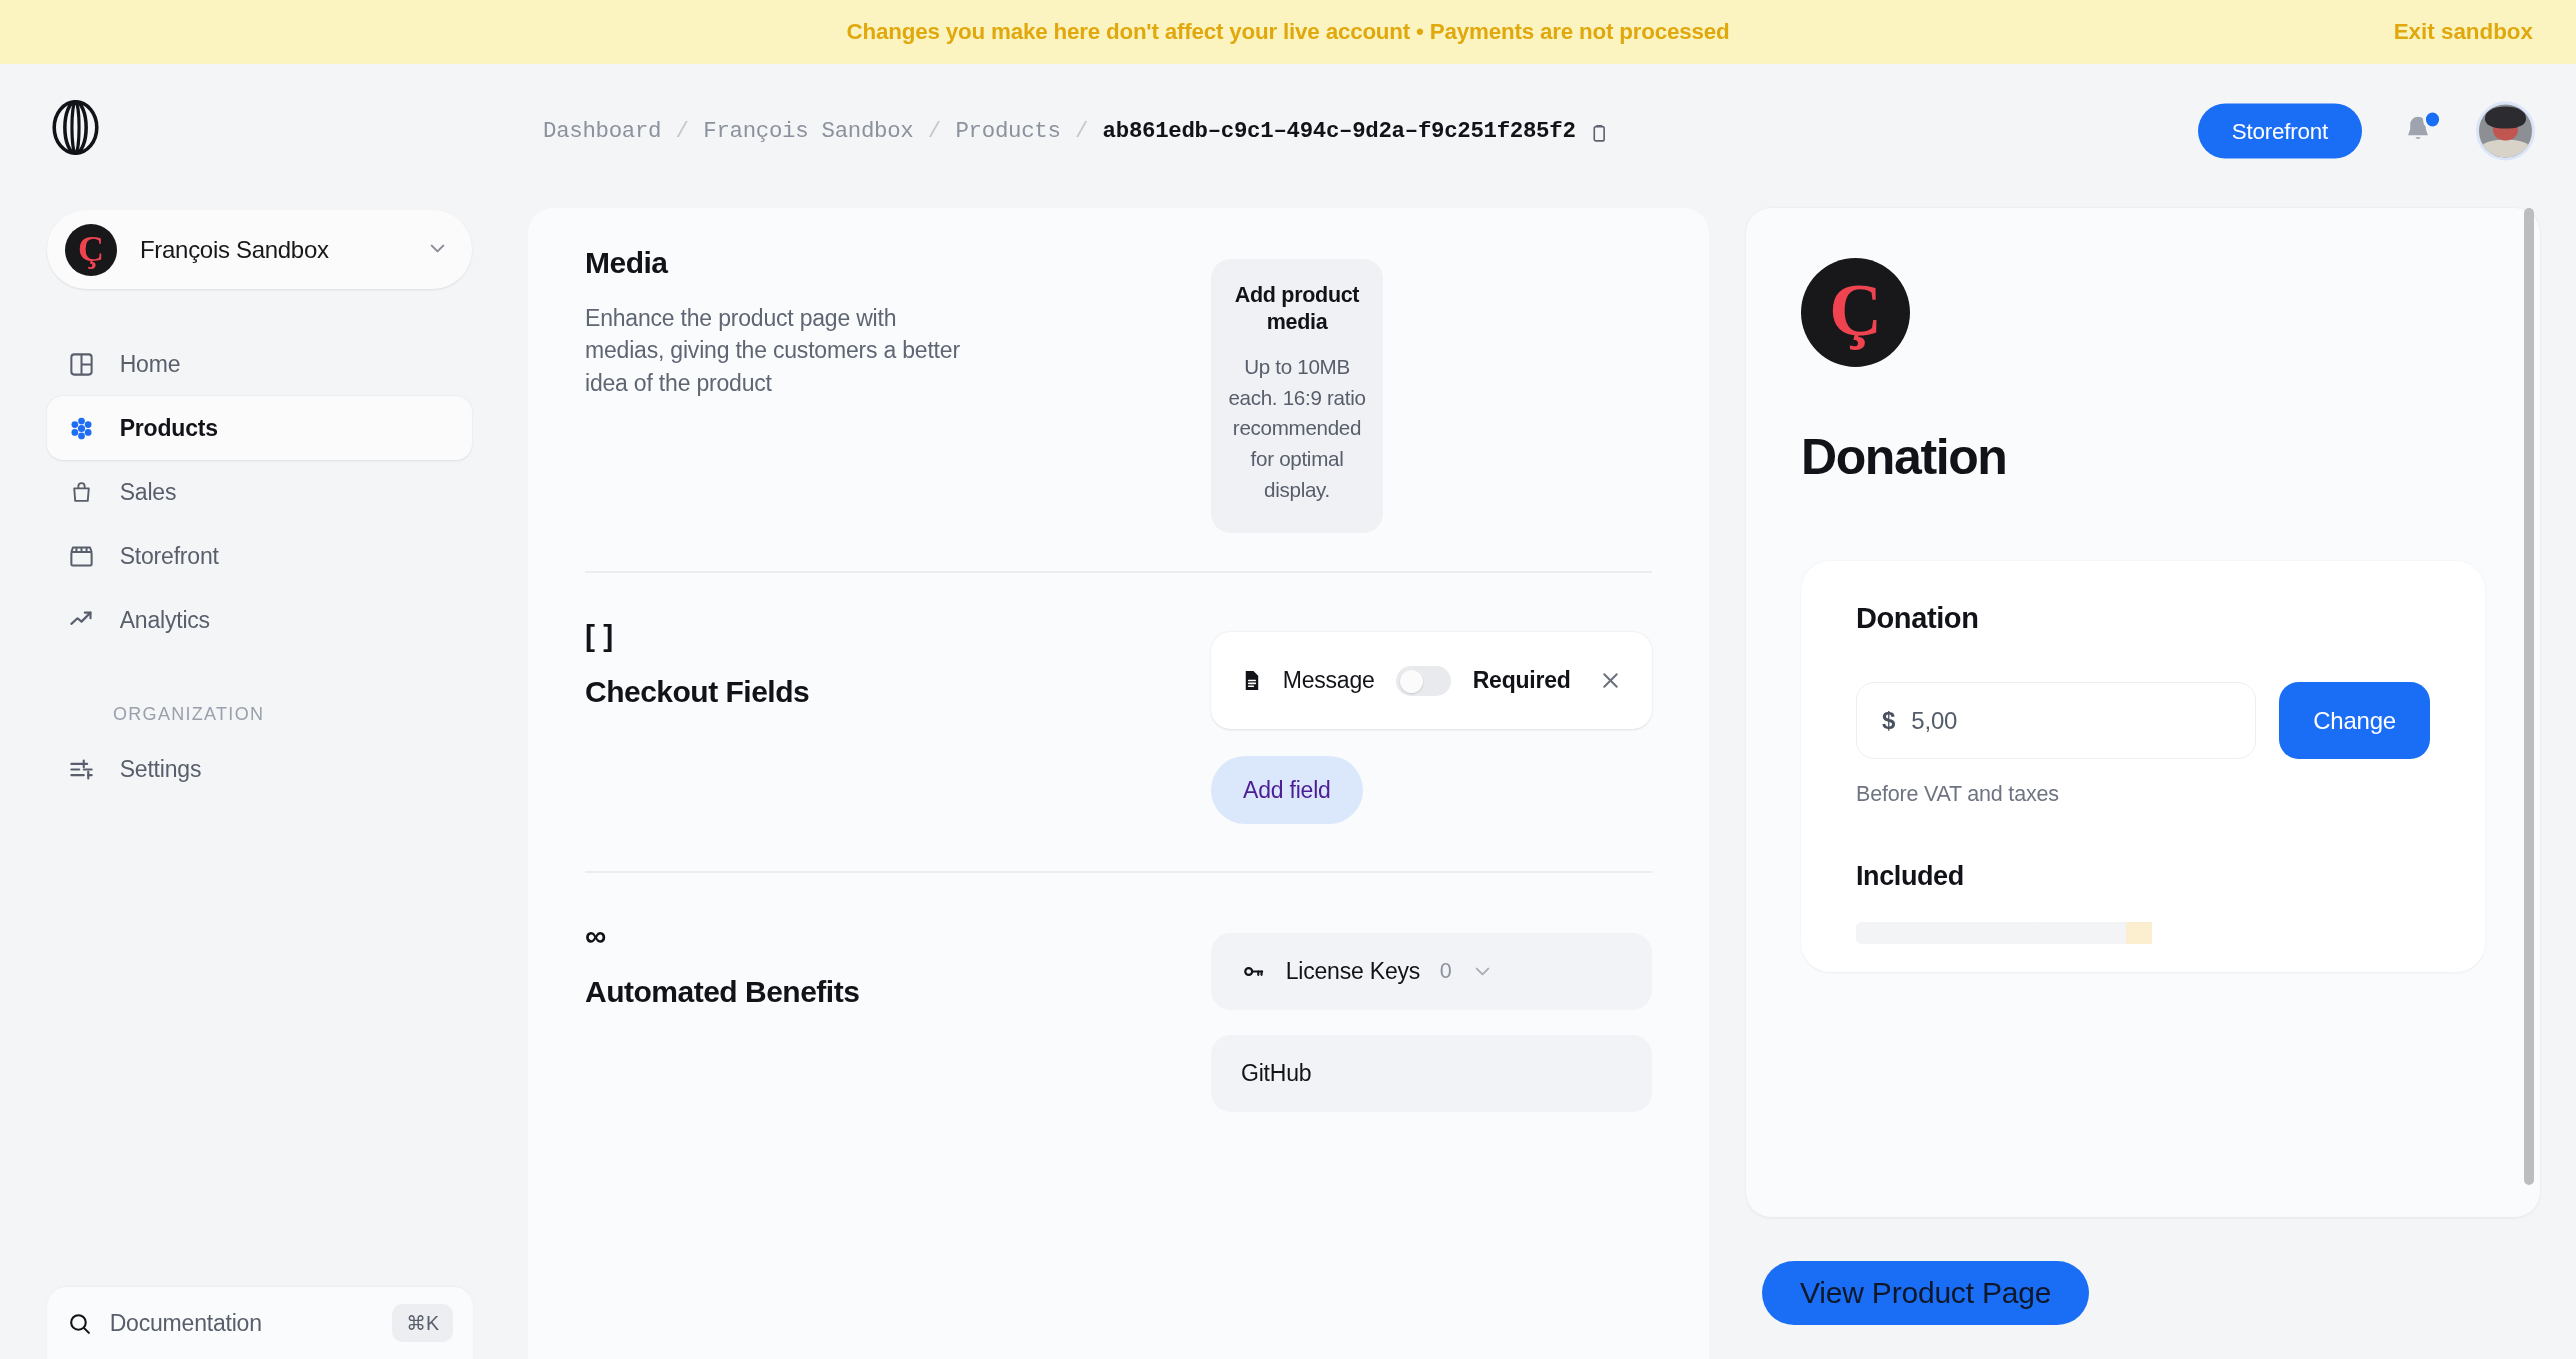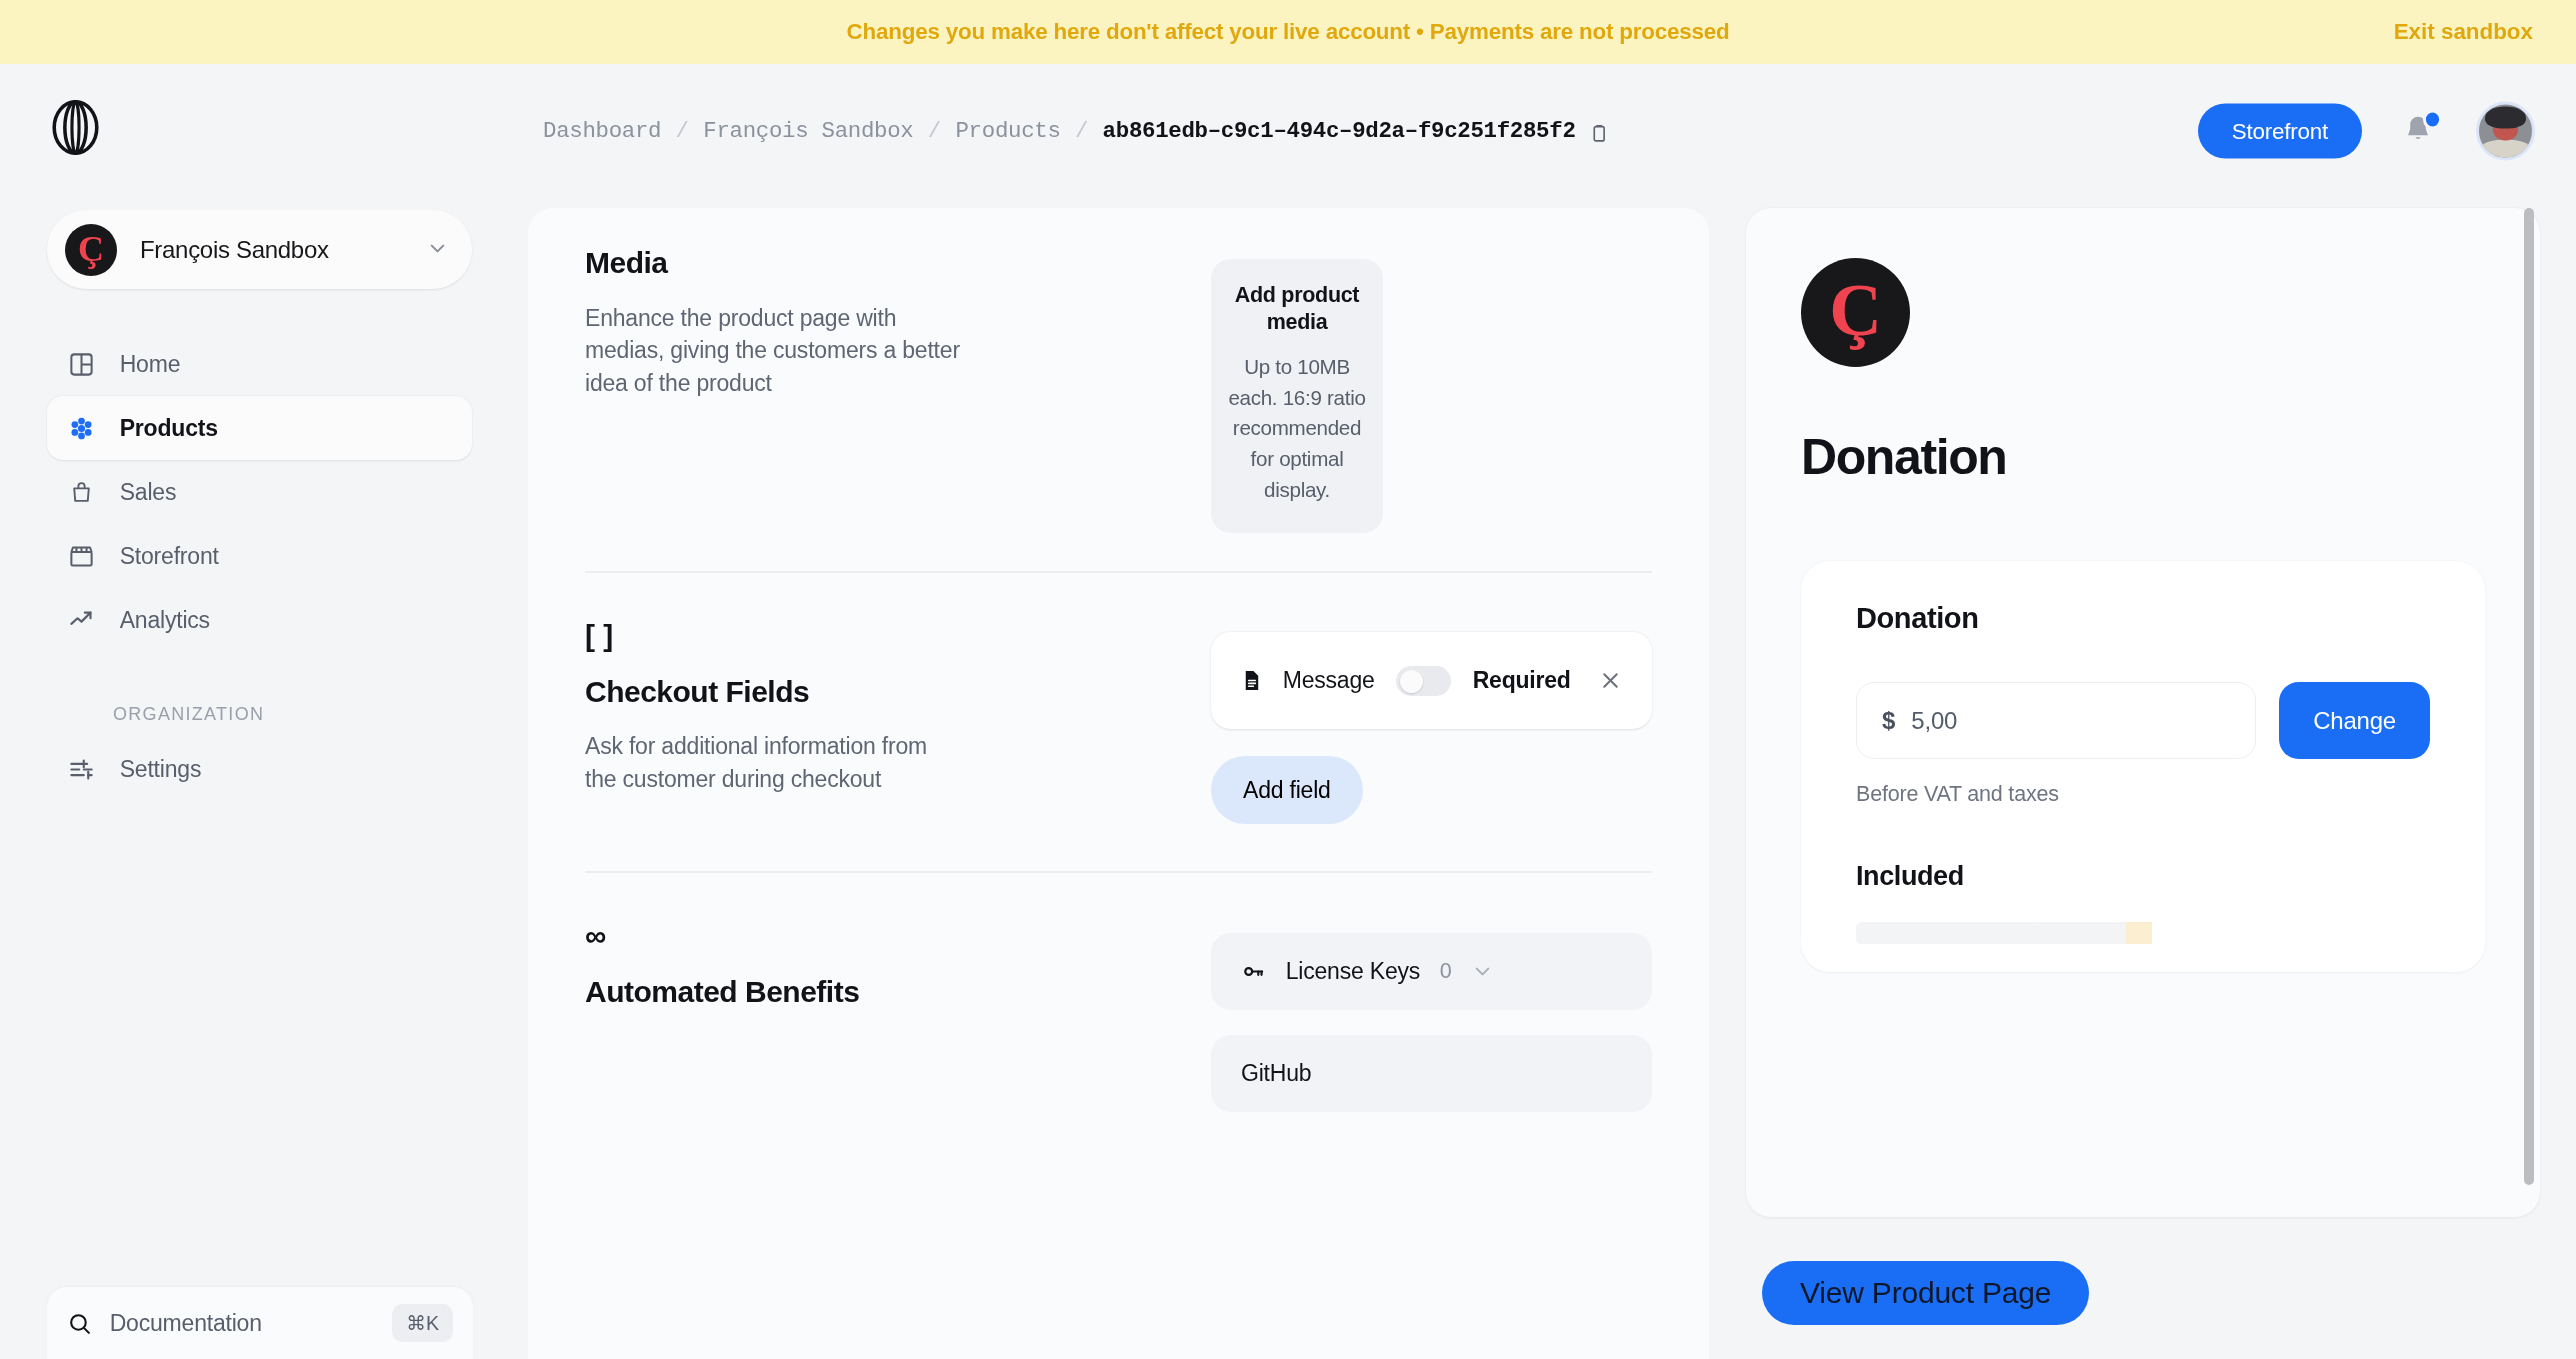--- a/index.html
+++ b/index.html
@@ -222,21 +222,21 @@
   .select {
     flex: 1; max-width: 295px; height: 68px;
     background: #fff; border-radius: 36px;
     box-shadow: 0 0.9px 2.7px rgba(16,24,40,.07), 0 0.9px 1.8px rgba(16,24,40,.05);
     display: flex; align-items: center; padding: 0 25px;
     cursor: pointer;
   }
   .select .sv { flex:1; font-size: 23px; color:#111318; letter-spacing:-0.2px;}
   .btn-soft {
     height: 68px; border-radius: 36px;
-    background: #dbe8fc; color: #000000;
+    background: #dbe8fc; color: #4c1d95;
     display: flex; align-items: center; padding: 0 32px;
     font-size: 23px; cursor: pointer; letter-spacing:-0.2px;
   }
 
   
   .benefits-sec { padding-top: 47px; }
   .benefit-card {
     background: #f2f3f6; border-radius: 19.7px;
     height: 77px; display: flex; align-items: center;
     padding: 0 30px; margin-bottom: 25px; cursor: pointer;
@@ -495,21 +495,20 @@
       </div>
     </div>
   </div>
 
   <div class="divider"></div>
 
   <div class="section checkout-sec">
     <div class="sec-left">
       <div class="sec-icon">[ ]</div>
       <div class="sec-title">Checkout Fields</div>
-      <div class="sec-desc">Ask for additional information from the customer during checkout</div>
     </div>
     <div class="sec-right">
 
       <div class="field-card">
         <span class="fc-icon">
           <svg width="23" height="25" viewBox="0 0 24 24" fill="currentColor">
               <path d="M6 2h8l5 5v15H6z" fill="currentColor"></path>
               <path d="M9 12h7M9 15h7M9 18h5" stroke="#fff" stroke-width="1.6" stroke-linecap="round"></path>
             </svg>
         </span>

